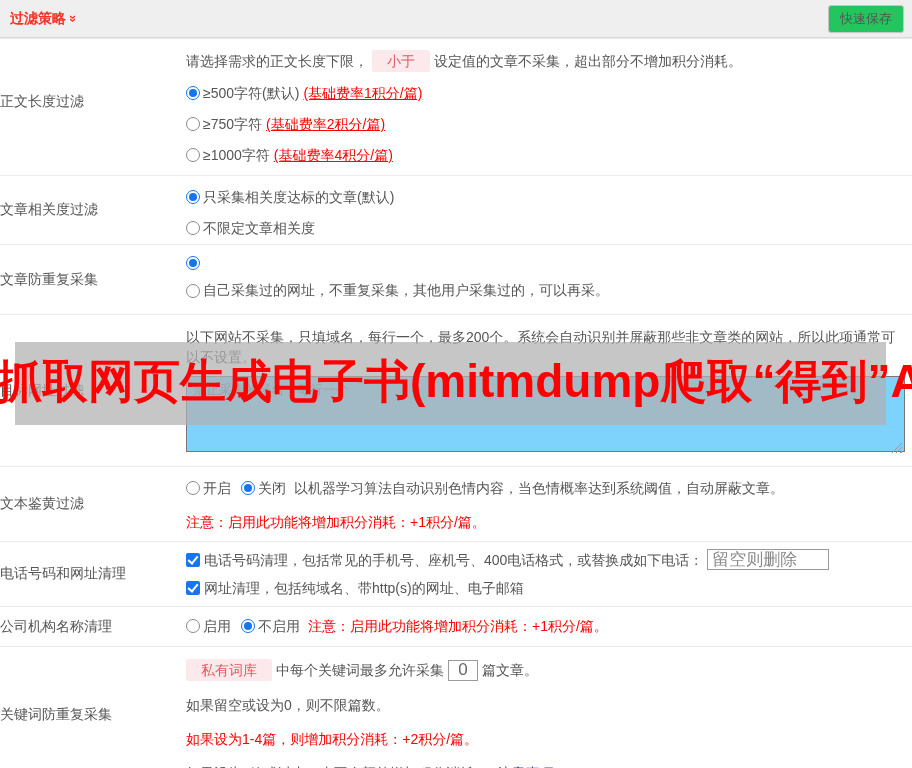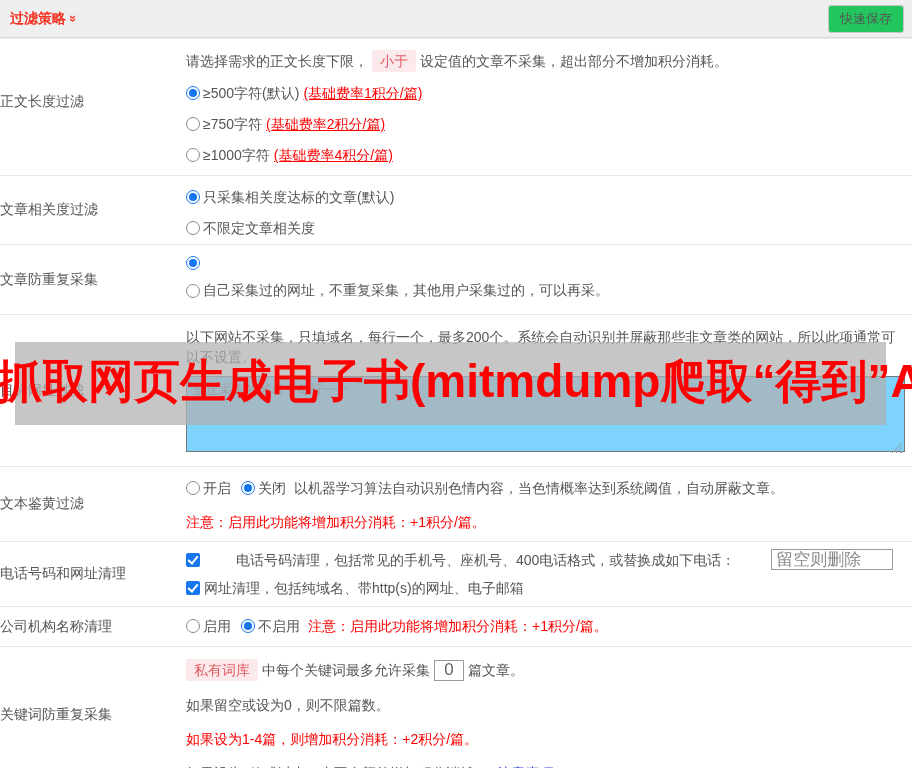--- a/index.html
+++ b/index.html
@@ -18,21 +18,21 @@
 
   
   .row { display:flex; border-top:1px solid #eaeaea; flex:0 0 auto; }
   .row:first-of-type { border-top:none; }
   .row-label { width:186px; flex:0 0 186px; display:flex; align-items:center; color:#555; }
   .row-content { flex:1; padding-right:8px; }
   .line { line-height:20px; margin-top:11px; color:#555; display:flex; align-items:center; flex-wrap:nowrap; white-space:nowrap; }
   .line.wrap { white-space:normal; display:block; }
   .red-note { color:#ff0000; }
   .fee { color:#ff0000; text-decoration:underline; margin-left:4px; }
-  .hl { background:#fbe9ec; color:#e05b60; padding:1px 8px; border-radius:2px; margin:0 4px; }
+  .hl { background:#fbe9ec; color:#e05b60; padding:1px 15px; border-radius:2px; margin:0 4px; }
   .blue-link { color:#3340dd; cursor:pointer; }
 
   
   .radio { display:inline-block; width:14px; height:14px; border-radius:50%; border:1px solid #8a8a8a;
     background:#fff; margin-right:3px; vertical-align:-2px; position:relative; flex:0 0 auto; }
   .radio.checked { border-color:#1576f0; }
   .radio.checked::after { content:""; position:absolute; left:2px; top:2px; width:8px; height:8px;
     border-radius:50%; background:#1576f0; }
   
   .checkbox { display:inline-block; width:14px; height:14px; border-radius:2px; background:#1576f0;
@@ -156,21 +156,21 @@
         <span style="width:8px;"></span>
         <span>以机器学习算法自动识别色情内容，当色情概率达到系统阈值，自动屏蔽文章。</span>
       </div>
       <div class="line red-note" style="margin-top:14px;">注意：启用此功能将增加积分消耗：+1积分/篇。</div>
     </div>
   </div>
 
   <div class="row r6">
     <div class="row-label">电话号码和网址清理</div>
     <div class="row-content">
-      <div class="line" style="margin-top:7px;gap:32px;">
+      <div class="line" style="margin-top:7px;">
         <span class="checkbox"></span>
         <span>电话号码清理，包括常见的手机号、座机号、400电话格式，或替换成如下电话：</span>
         <input class="text-input phone-input" type="text" placeholder="留空则删除" style="">
       </div>
       <div class="line" style="margin-top:8px;">
         <span class="checkbox"></span>
         <span>网址清理，包括纯域名、带http(s)的网址、电子邮箱</span>
       </div>
     </div>
   </div>

